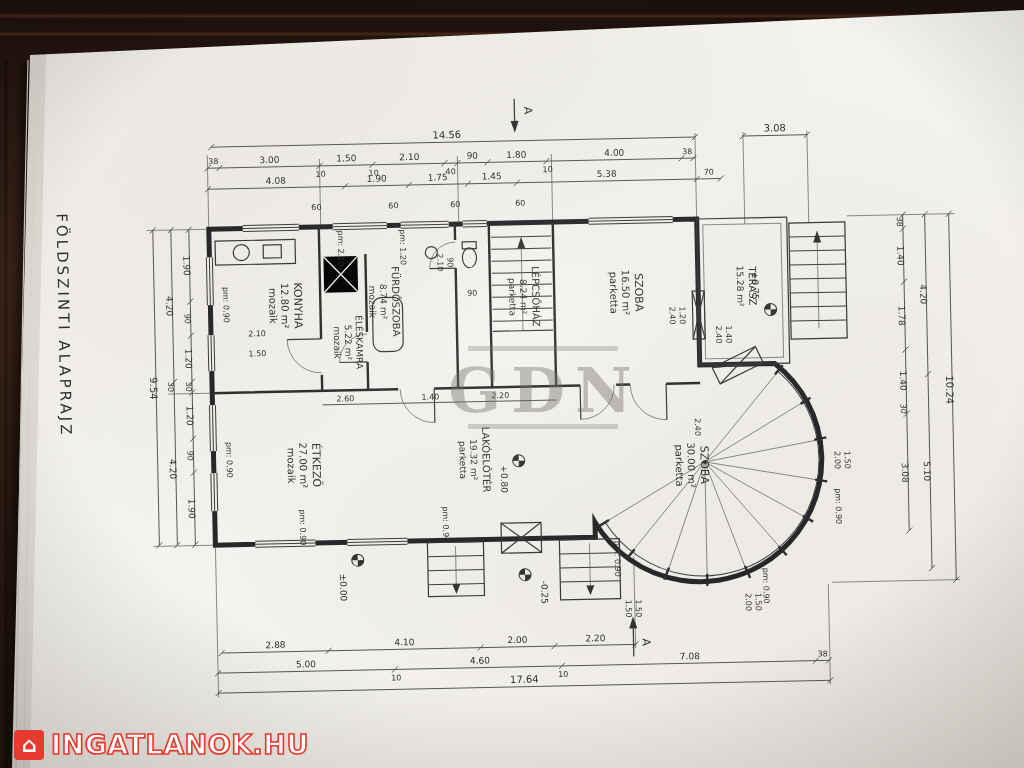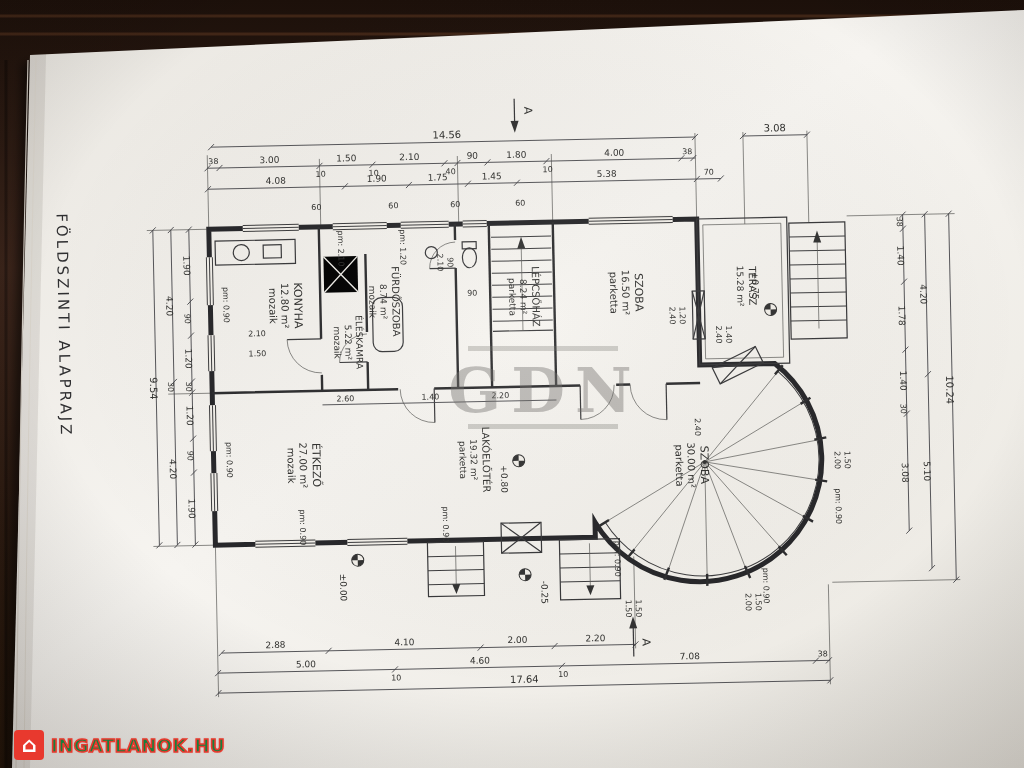--- a/index.html
+++ b/index.html
@@ -11,21 +11,21 @@
   .w5{fill:none;stroke:#27272a;stroke-width:5}
   .w25{fill:none;stroke:#2d2d2f;stroke-width:2.4}
   .w12{fill:none;stroke:#38383a;stroke-width:1.2}
   .thin{fill:none;stroke:#5a5a58;stroke-width:0.7}
   .dim{fill:none;stroke:#46464a;stroke-width:0.9}
   .win{fill:none;stroke:#3c3c3e;stroke-width:1}
   .title{font-size:15px;letter-spacing:3px;fill:#2f2f31}
   .gdn{font-family:"DejaVu Serif",serif;font-weight:bold;font-size:62px;letter-spacing:10px;fill:rgba(110,108,104,0.42)}
   #logo{position:absolute;left:14px;bottom:8px;display:flex;align-items:center;gap:7px;}
   #logo .ic{width:30px;height:30px;background:#e8392e;border-radius:4px;display:flex;align-items:center;justify-content:center;color:#fff;font-size:21px;font-weight:bold;}
-  #logo .tx{font-size:18px;font-weight:900;color:#15803d;-webkit-text-stroke:1.6px #e8392e;letter-spacing:.5px;text-shadow:0 0 2px rgba(232,57,46,.55);}
+  #logo .tx{font-size:27px;font-weight:900;color:#ffffff;-webkit-text-stroke:1.6px #e8392e;letter-spacing:.5px;text-shadow:0 0 2px rgba(232,57,46,.55);}
 </style>
 </head>
 <body>
 
 <div id="stage">
 <svg width="1024" height="768" viewBox="0 0 1024 768">
   <defs>
     <linearGradient id="wood" x1="0" y1="0" x2="0" y2="1">
       <stop offset="0" stop-color="#1c100a"></stop>
           <stop offset="0.35" stop-color="#3a241a"></stop>

